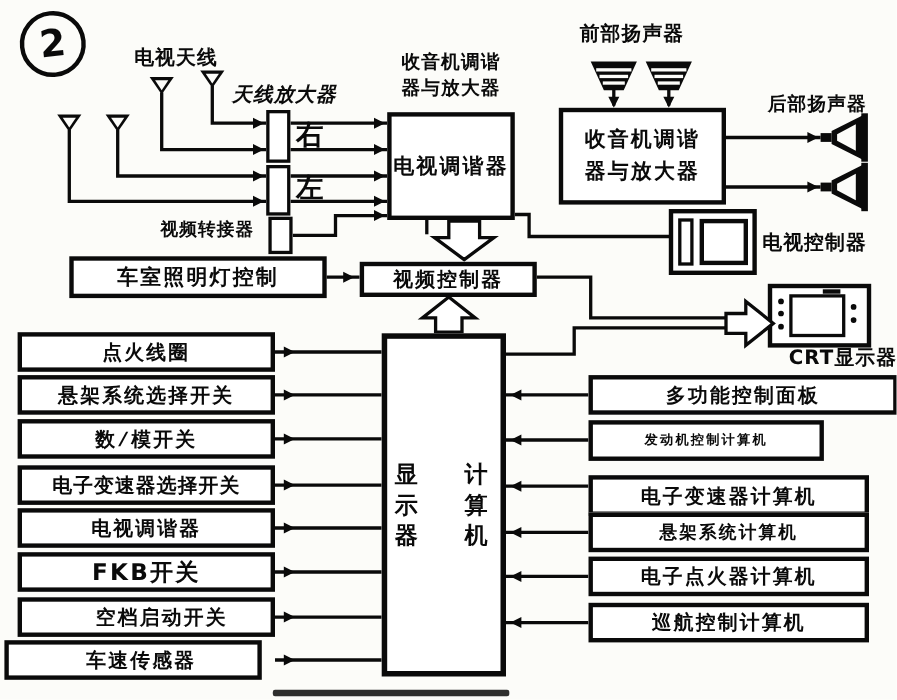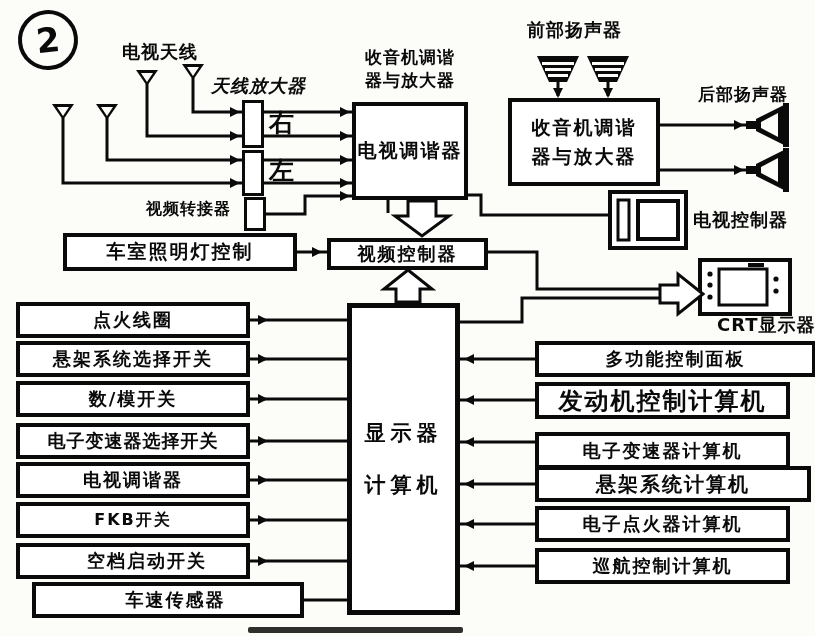--- a/index.html
+++ b/index.html
@@ -8,21 +8,21 @@
   svg.wires{position:absolute;left:0;top:0;}
   .box{position:absolute;background:#fff;border:4px solid #0a0a0a;box-sizing:border-box;
        display:flex;align-items:center;justify-content:center;font-weight:700;
        text-align:center;letter-spacing:2px;}
   .lbl{position:absolute;font-weight:700;white-space:nowrap;letter-spacing:1px;}
   .fig-circle{position:absolute;left:18px;top:10px;width:52px;height:52px;border:4px solid #0a0a0a;
        border-radius:50%;display:flex;align-items:center;justify-content:center;
        font-size:34px;font-weight:700;background:#fcfcf9;transform:rotate(-6deg);}
   .two-line{display:flex;flex-direction:column;justify-content:center;line-height:29px;}
   .caption{position:absolute;font-weight:700;text-align:center;line-height:23px;letter-spacing:1px;}
-  .computer{flex-direction:column;gap:24px;font-size:21px;letter-spacing:5px;}
+  .computer{flex-direction:row;gap:24px;font-size:21px;letter-spacing:5px;}
 </style>
 </head>
 <body>
 
 <div class="stage">
 
   <svg class="wires" width="815" height="636" viewBox="0 0 815 636">
     <g stroke="#0a0a0a" stroke-width="3" fill="none">
       <path d="M63,118 V183 H242"></path>
       <path d="M107,118 V160 H242"></path>
@@ -202,49 +202,49 @@
     <div>显示器</div>
     <div>计算机</div>
   </div>
 
   <div class="box" style="left:16px;top:302px;width:234px;height:36px;font-size:18px;">
     <span>点火线圈</span>
     </div>
   <div class="box" style="left:16px;top:341px;width:234px;height:36px;font-size:18px;">
     <span>悬架系统选择开关</span>
     </div>
-  <div class="box" style="left:16px;top:381px;width:234px;height:36px;font-size:18px;">
+  <div class="box" style="left:16px;top:381px;width:234px;height:36px;font-size:18px;font-family:Liberation Mono, monospace;">
     <span>数/模开关</span>
     </div>
   <div class="box" style="left:16px;top:423px;width:234px;height:36px;font-size:18px;letter-spacing:1px;">
     <span>电子变速器选择开关</span>
     </div>
   <div class="box" style="left:16px;top:462px;width:234px;height:36px;font-size:18px;">
     <span>电视调谐器</span>
     </div>
-  <div class="box" style="left:16px;top:502px;width:234px;height:36px;font-size:16px;">
+  <div class="box" style="left:16px;top:502px;width:234px;height:36px;font-size:21px;">
     <span>FKB开关</span>
     </div>
   <div class="box" style="left:16px;top:543px;width:234px;height:36px;font-size:18px;padding-left:28px;">
     <span>空档启动开关</span>
     </div>
-  <div class="box" style="left:32px;top:582px;width:272px;height:36px;font-size:18px;padding-left:15px;">
+  <div class="box" style="left:4px;top:582px;width:234px;height:36px;font-size:18px;padding-left:15px;">
     <span>车速传感器</span>
     </div>
 
   <div class="box" style="left:535px;top:341px;width:281px;height:36px;font-size:18px;">
     <span>多功能控制面板</span>
     </div>
-  <div class="box" style="left:535px;top:382px;width:255px;height:37px;font-size:24px;">
+  <div class="box" style="left:535px;top:382px;width:214px;height:37px;font-size:12px;">
     <span>发动机控制计算机</span>
     </div>
   <div class="box" style="left:535px;top:432px;width:255px;height:37px;font-size:18px;font-family:Liberation Serif, serif;">
     <span>电子变速器计算机</span>
     </div>
-  <div class="box" style="left:535px;top:466px;width:276px;height:36px;font-size:20px;">
+  <div class="box" style="left:535px;top:466px;width:255px;height:36px;font-size:16px;">
     <span>悬架系统计算机</span>
     </div>
   <div class="box" style="left:535px;top:506px;width:255px;height:36px;font-size:18px;">
     <span>电子点火器计算机</span>
     </div>
   <div class="box" style="left:535px;top:548px;width:255px;height:36px;font-size:18px;">
     <span>巡航控制计算机</span>
     </div>
 
 </div>

